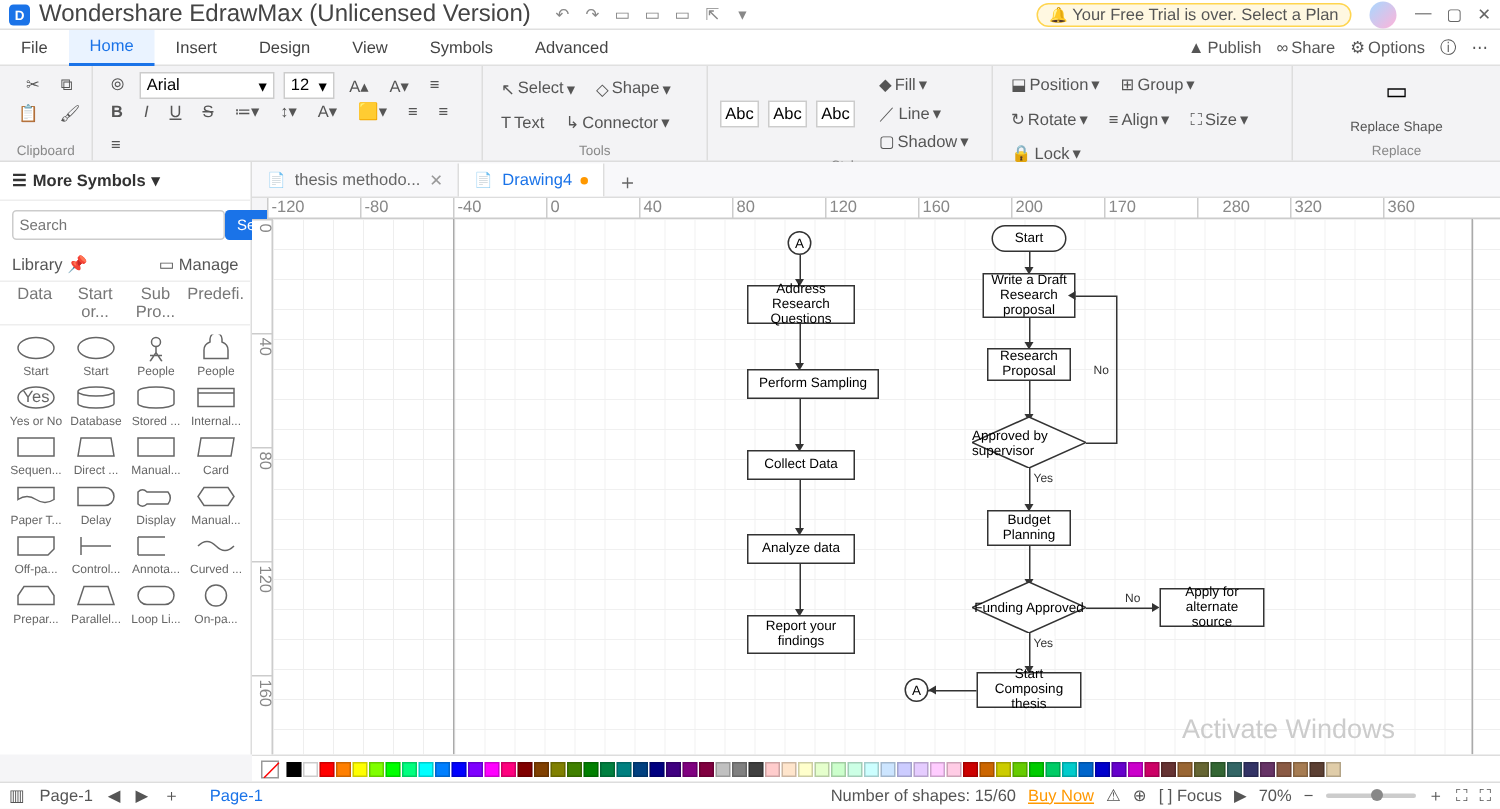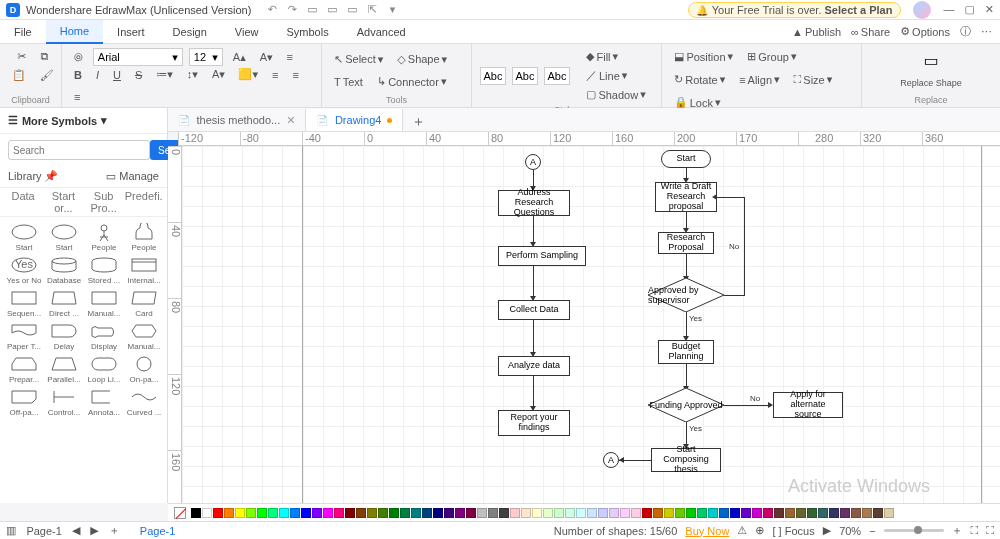--- a/index.html
+++ b/index.html
@@ -1,23 +1,23 @@
 <!DOCTYPE html>
 <html><head>
 <meta charset="utf-8">
 <style>
 *{margin:0;padding:0;box-sizing:border-box;font-family:-apple-system,Segoe UI,Arial,sans-serif;font-size:11px;user-select:none}
 body{width:1000px;height:539px;background:#f5f5f7;overflow:hidden;position:relative}
 .titlebar{height:20px;background:#fff;display:flex;align-items:center;padding:0 6px;gap:6px;border-bottom:1px solid #e0e0e0}
 .logo{width:14px;height:14px;background:#1a73e8;border-radius:3px;color:#fff;display:flex;align-items:center;justify-content:center;font-weight:bold;font-size:9px}
-.title{color:#444;font-size:11px}
+.title{color:#444;font-size:16px}
 .qat{display:flex;gap:6px;margin-left:8px}
 .qat span{width:14px;height:14px;color:#888;display:flex;align-items:center;justify-content:center;cursor:pointer}
 .trial{margin-left:auto;background:#fff8e1;border:1px solid #ffd54f;border-radius:10px;padding:1px 8px;font-size:10px;color:#555}
-.trial b{font-weight:bold}
+.trial b{font-weight:normal}
 .avatar{width:18px;height:18px;border-radius:50%;background:linear-gradient(135deg,#a8d8ff,#ffb3d9);margin:0 6px}
 .winbtns{display:flex;gap:10px;color:#666;font-size:12px}
 .menubar{height:24px;background:#fff;display:flex;align-items:center;border-bottom:1px solid #e0e0e0}
 .menubar .tab{padding:0 14px;height:24px;display:flex;align-items:center;color:#444;cursor:pointer}
 .menubar .tab.active{background:#eaf3ff;color:#1a73e8;border-bottom:2px solid #1a73e8;font-weight:500}
 .menubar .right{margin-left:auto;display:flex;gap:10px;padding-right:8px;color:#555;font-size:10px}
 .menubar .right span{display:flex;align-items:center;gap:2px;cursor:pointer}
 .ribbon{height:64px;background:#f3f3f5;display:flex;border-bottom:1px solid #ddd}
 .rgroup{border-right:1px solid #ddd;display:flex;flex-direction:column;justify-content:space-between;padding:4px 8px 2px}
 .rgroup .tools{display:flex;gap:6px;align-items:center;flex:1;flex-wrap:wrap}
@@ -390,54 +390,20 @@
               <path d="M6 3h16l4 6-4 6H6l-4-6z" fill="none" stroke="#666"></path>
             </svg>
           </div>
           <div class="lbl">Manual...</div>
         </div>
       </div>
       <div class="shaperow">
         <div class="shapecell">
           <div class="sh">
             <svg width="28" height="18">
-              <path d="M6 3h16l4 6v6H2V9z" fill="none" stroke="#666"></path>
-            </svg>
-          </div>
-          <div class="lbl">Prepar...</div>
-        </div>
-        <div class="shapecell">
-          <div class="sh">
-            <svg width="28" height="18">
-              <path d="M6 3h16l4 12H2z" fill="none" stroke="#666"></path>
-            </svg>
-          </div>
-          <div class="lbl">Parallel...</div>
-        </div>
-        <div class="shapecell">
-          <div class="sh">
-            <svg width="28" height="18">
-              <rect x="2" y="3" width="24" height="12" rx="6" fill="none" stroke="#666"></rect>
-            </svg>
-          </div>
-          <div class="lbl">Loop Li...</div>
-        </div>
-        <div class="shapecell">
-          <div class="sh">
-            <svg width="28" height="18">
-              <circle cx="14" cy="9" r="7" fill="none" stroke="#666"></circle>
-            </svg>
-          </div>
-          <div class="lbl">On-pa...</div>
-        </div>
-      </div>
-      <div class="shaperow">
-        <div class="shapecell">
-          <div class="sh">
-            <svg width="28" height="18">
               <path d="M2 3h24v8l-4 4H2z" fill="none" stroke="#666"></path>
             </svg>
           </div>
           <div class="lbl">Off-pa...</div>
         </div>
         <div class="shapecell">
           <div class="sh">
             <svg width="28" height="18">
               <line x1="4" y1="3" x2="4" y2="15" stroke="#666"></line>
               <line x1="4" y1="9" x2="24" y2="9" stroke="#666"></line>
@@ -455,20 +421,54 @@
           </div>
           <div class="lbl">Annota...</div>
         </div>
         <div class="shapecell">
           <div class="sh">
             <svg width="28" height="18">
               <path d="M2 9q6-6 12 0t12 0" fill="none" stroke="#666"></path>
             </svg>
           </div>
           <div class="lbl">Curved ...</div>
+        </div>
+      </div>
+      <div class="shaperow">
+        <div class="shapecell">
+          <div class="sh">
+            <svg width="28" height="18">
+              <path d="M6 3h16l4 6v6H2V9z" fill="none" stroke="#666"></path>
+            </svg>
+          </div>
+          <div class="lbl">Prepar...</div>
+        </div>
+        <div class="shapecell">
+          <div class="sh">
+            <svg width="28" height="18">
+              <path d="M6 3h16l4 12H2z" fill="none" stroke="#666"></path>
+            </svg>
+          </div>
+          <div class="lbl">Parallel...</div>
+        </div>
+        <div class="shapecell">
+          <div class="sh">
+            <svg width="28" height="18">
+              <rect x="2" y="3" width="24" height="12" rx="6" fill="none" stroke="#666"></rect>
+            </svg>
+          </div>
+          <div class="lbl">Loop Li...</div>
+        </div>
+        <div class="shapecell">
+          <div class="sh">
+            <svg width="28" height="18">
+              <circle cx="14" cy="9" r="7" fill="none" stroke="#666"></circle>
+            </svg>
+          </div>
+          <div class="lbl">On-pa...</div>
         </div>
       </div>
     </div>
 </div>
 
 <div class="canvas">
   <div class="page">
 
     <div class="conn-circ" style="left:222px;top:8px">A</div>
     <div class="edge v" style="left:230px;top:24px;height:16px"></div>

